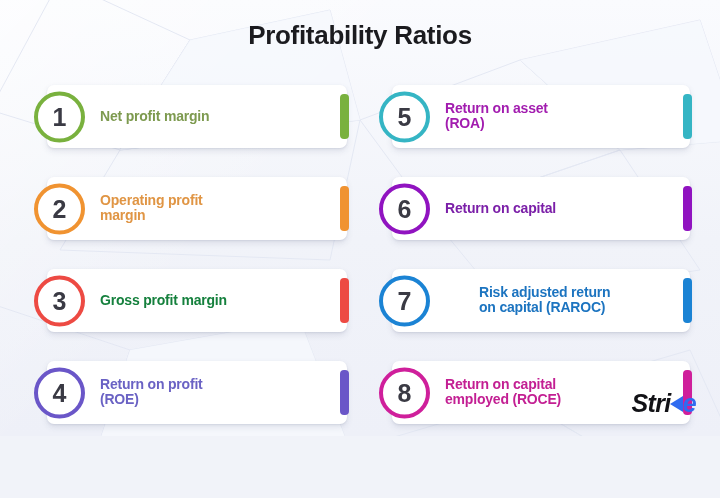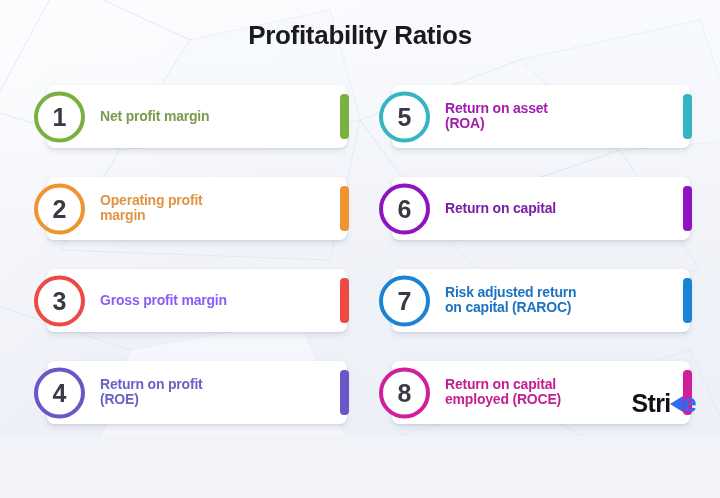--- a/index.html
+++ b/index.html
@@ -118,20 +118,21 @@
   .logo {
     position: absolute;
     right: 24px;
     bottom: 18px;
     font-size: 25px;
     font-weight: bold;
     letter-spacing: -0.6px;
     color: #121216;
     display: flex;
     align-items: baseline;
+    font-style: italic;
   }
   .logo .mark {
     position: relative;
     display: inline-block;
     width: 15px;
     height: 20px;
     margin: 0 -1px 0 -2px;
   }
   .logo .mark svg { position: absolute; left: 0; top: 2px; }
   .logo .tail { color: #2f6bf0; }
@@ -179,21 +180,21 @@
       </div>
       <div class="label" style="color: rgb(224, 149, 68);">Operating profit
 margin</div>
       <div class="accent" style="background: rgb(240, 147, 49);"></div>
     </div>
 
     <div class="card col-left row-3">
       <div class="badge" style="border-color: rgb(237, 74, 67);">
         <span>3</span>
       </div>
-      <div class="label" style="color: #8b5cf6;">Gross profit margin</div>
+      <div class="label" style="color: #15803d;">Gross profit margin</div>
       <div class="accent" style="background: rgb(237, 74, 67);"></div>
     </div>
 
     <div class="card col-left row-4">
       <div class="badge" style="border-color: rgb(106, 86, 200);">
         <span>4</span>
       </div>
       <div class="label" style="color: rgb(106, 98, 196);">Return on profit
 (ROE)</div>
       <div class="accent" style="background: rgb(106, 86, 200);"></div>
@@ -213,21 +214,21 @@
         <span>6</span>
       </div>
       <div class="label" style="color: rgb(123, 31, 168);">Return on capital</div>
       <div class="accent" style="background: rgb(144, 19, 192);"></div>
     </div>
 
     <div class="card col-right row-3">
       <div class="badge" style="border-color: rgb(27, 131, 212);">
         <span>7</span>
       </div>
-      <div class="label" style="color: rgb(28, 116, 192);">Risk adjusted return
+      <div class="label" style="color: rgb(28, 116, 192); margin-left: 34px;">Risk adjusted return
 on capital (RAROC)</div>
       <div class="accent" style="background: rgb(27, 131, 212);"></div>
     </div>
 
     <div class="card col-right row-4">
       <div class="badge" style="border-color: rgb(207, 31, 155);">
         <span>8</span>
       </div>
       <div class="label" style="color: rgb(195, 31, 147);">Return on capital
 employed (ROCE)</div>

